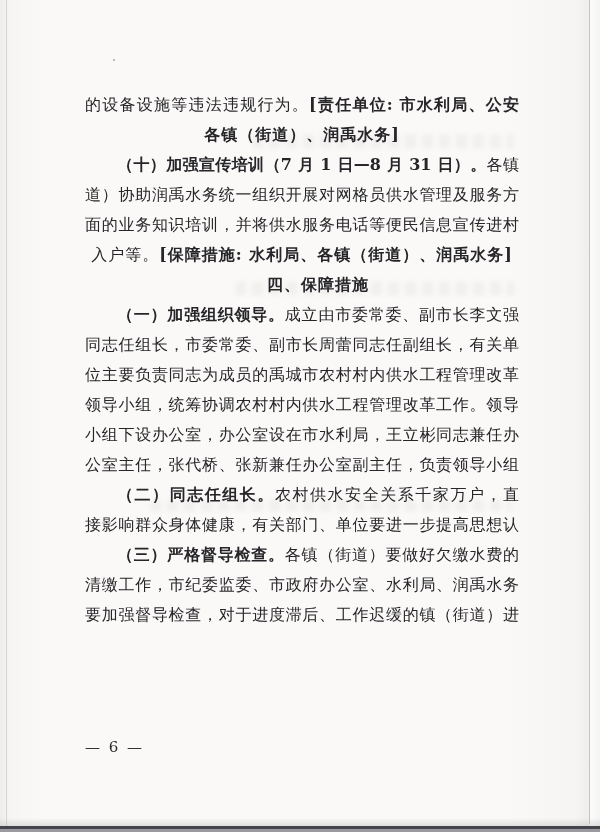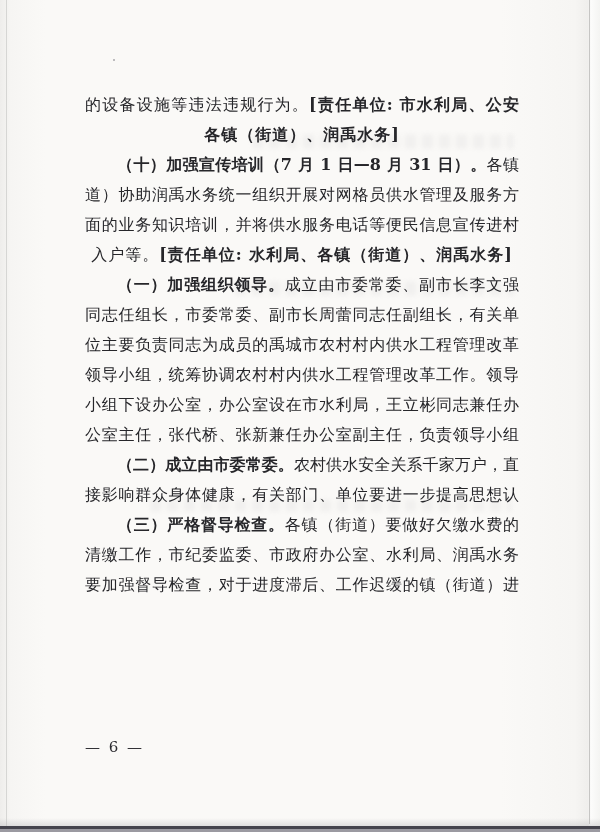--- a/index.html
+++ b/index.html
@@ -91,28 +91,29 @@
   <div class="smudge smudge-1"></div>
   <div class="smudge smudge-2"></div>
   <div class="smudge smudge-3"></div>
 
   <div class="text-block" id="text-block">
       <div class="line fill"><span class="">的设备设施等违法违规行为。</span><span class="bold">[责任单位: 市水利局、公安局、</span></div>
       <div class="line"><span class="bold">各镇（街道）、润禹水务]</span></div>
       <div class="line fill indent"><span class="bold">（十）加强宣传培训（7 月 1 日—8 月 31 日）。</span><span class="">各镇（街</span></div>
       <div class="line fill"><span class="">道）协助润禹水务统一组织开展对网格员供水管理及服务方</span></div>
       <div class="line fill"><span class="">面的业务知识培训，并将供水服务电话等便民信息宣传进村</span></div>
-      <div class="line"><span class="">入户等。</span><span class="bold">[责任单位: 水利局、各镇（街道）、润禹水务]</span></div>
+      <div class="line"><span class="">入户等。</span><span class="bold">[保障措施: 水利局、各镇（街道）、润禹水务]</span></div>
+      <div class="line indent"><span class="bold">四、保障措施</span></div>
       <div class="line fill indent"><span class="bold">（一）加强组织领导。</span><span class="">成立由市委常委、副市长李文强</span></div>
       <div class="line fill"><span class="">同志任组长，市委常委、副市长周蕾同志任副组长，有关单</span></div>
       <div class="line fill"><span class="">位主要负责同志为成员的禹城市农村村内供水工程管理改革</span></div>
       <div class="line fill"><span class="">领导小组，统筹协调农村村内供水工程管理改革工作。领导</span></div>
       <div class="line fill"><span class="">小组下设办公室，办公室设在市水利局，王立彬同志兼任办</span></div>
       <div class="line fill"><span class="">公室主任，张代桥、张新兼任办公室副主任，负责领导小组</span></div>
-      <div class="line fill indent"><span class="bold">（二）成立由市委常委。</span><span class="">农村供水安全关系千家万户，直</span></div>
+      <div class="line fill indent"><span class="bold">（二）同志任组长。</span><span class="">农村供水安全关系千家万户，直</span></div>
       <div class="line fill"><span class="">接影响群众身体健康，有关部门、单位要进一步提高思想认</span></div>
       <div class="line fill indent"><span class="bold">（三）严格督导检查。</span><span class="">各镇（街道）要做好欠缴水费的</span></div>
       <div class="line fill"><span class="">清缴工作，市纪委监委、市政府办公室、水利局、润禹水务</span></div>
       <div class="line fill"><span class="">要加强督导检查，对于进度滞后、工作迟缓的镇（街道）进</span></div>
     </div>
 
   <div class="page-number">— 6 —</div>
 
   <div class="bottom-preshadow"></div>
   <div class="bottom-darkbar"></div>

